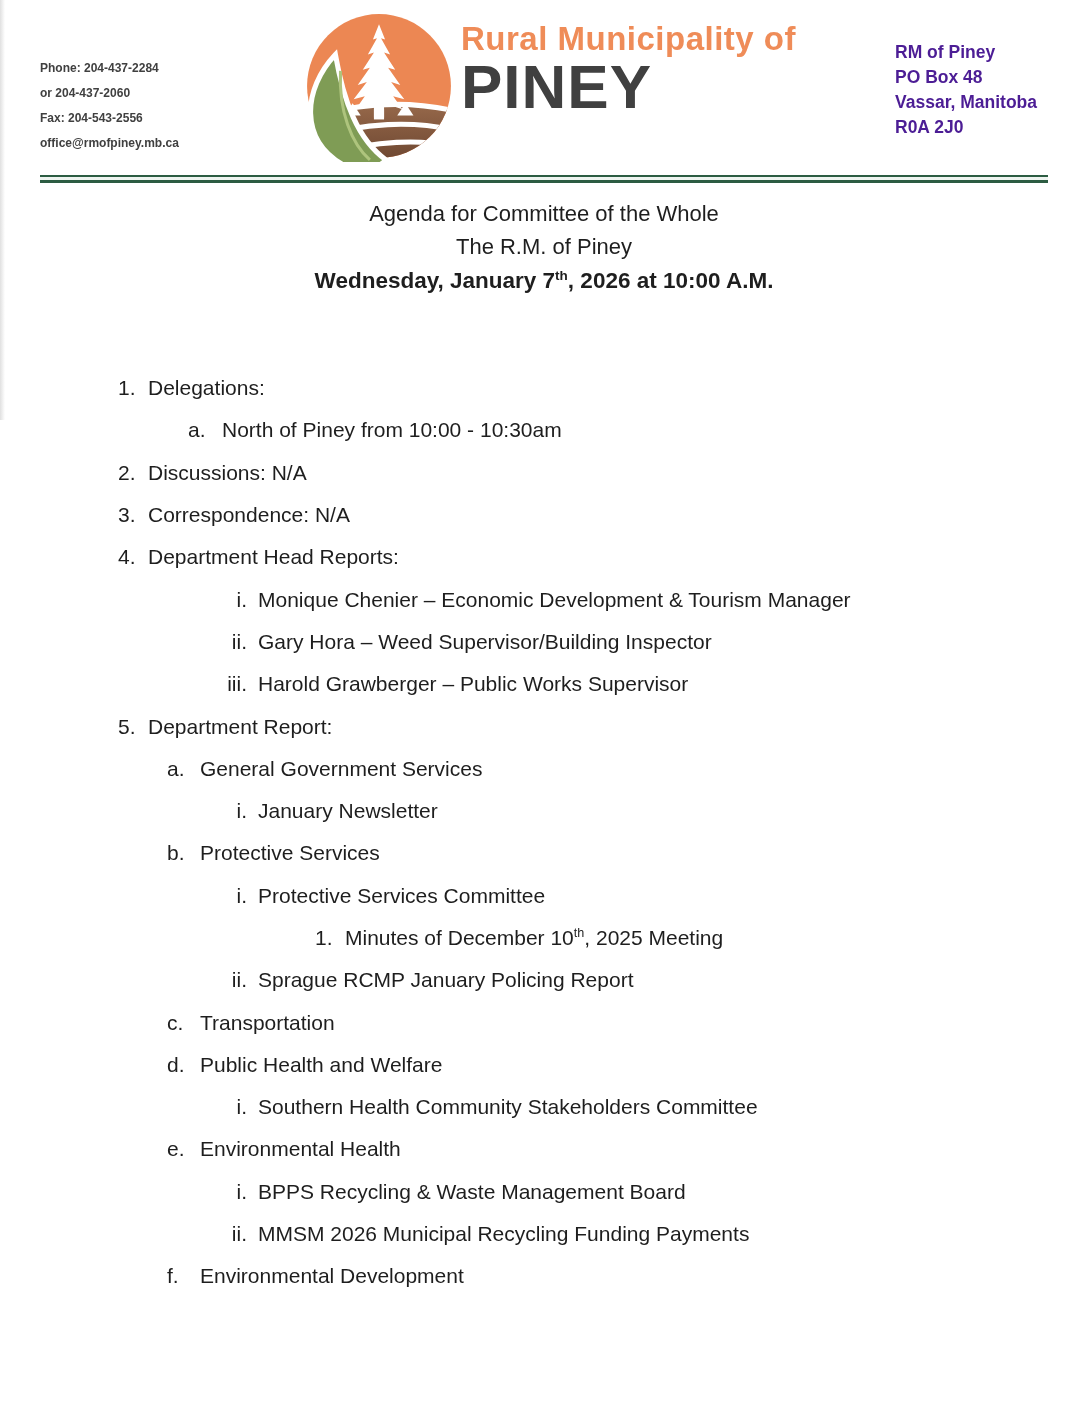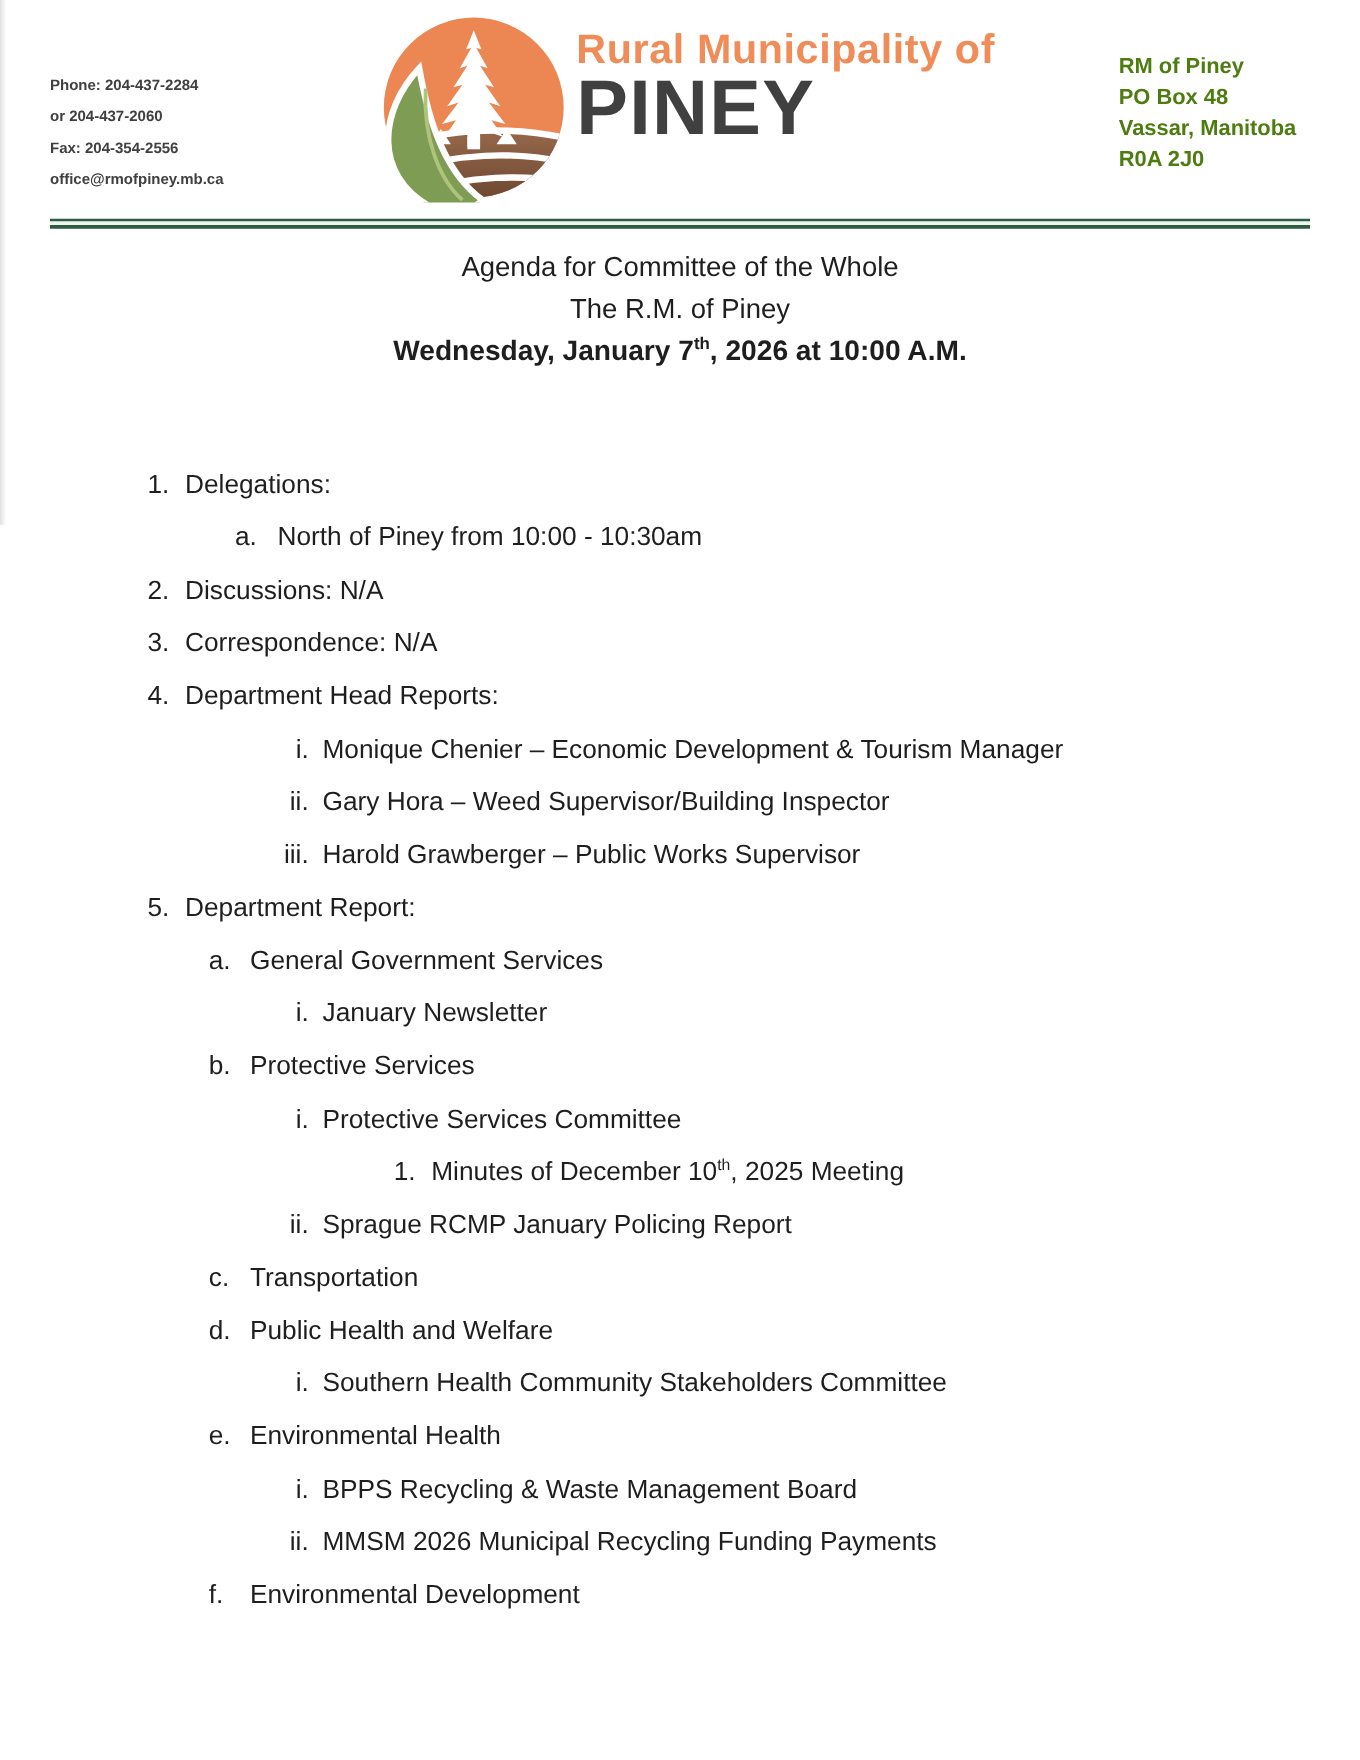--- a/index.html
+++ b/index.html
@@ -17,21 +17,21 @@
   }
   
   .contact{
     position:absolute;left:40px;top:56px;
     font-size:12px;font-weight:bold;line-height:25px;
     color:#404040;
   }
   .address{
     position:absolute;left:895px;top:40px;
     font-size:17.5px;font-weight:bold;line-height:25px;
-    color:#4d7c0f;
+    color:#4c1d95;
   }
   .logo-icon-wrap{position:absolute;left:303px;top:10px;width:152px;height:152px;}
   .logo-text{position:absolute;left:461px;top:22px;}
   .logo-tagline{
     font-size:33px;font-weight:bold;color:#ef8c58;letter-spacing:.5px;line-height:1;
   }
   .logo-name{
     font-size:62px;font-weight:bold;color:#404040;letter-spacing:1px;
     line-height:.92;margin-top:3px;
   }
@@ -66,21 +66,21 @@
 </style>
 </head>
 <body>
 
 <div class="page">
   <div class="scan-edge"></div>
 
   <div class="contact">
     <div>Phone: 204-437-2284</div>
     <div>or 204-437-2060</div>
-    <div>Fax: 204-354-2556</div>
+    <div>Fax: 204-543-2556</div>
     <div>office@rmofpiney.mb.ca</div>
   </div>
 
   <div class="logo-icon-wrap">
     <svg width="152" height="152" viewBox="0 0 150 150">
       <defs>
         <clipPath id="circClip">
             <circle cx="75" cy="75" r="71"></circle>
           </clipPath>
         <linearGradient id="fieldGrad" x1="0" y1="0" x2="0" y2="1">

